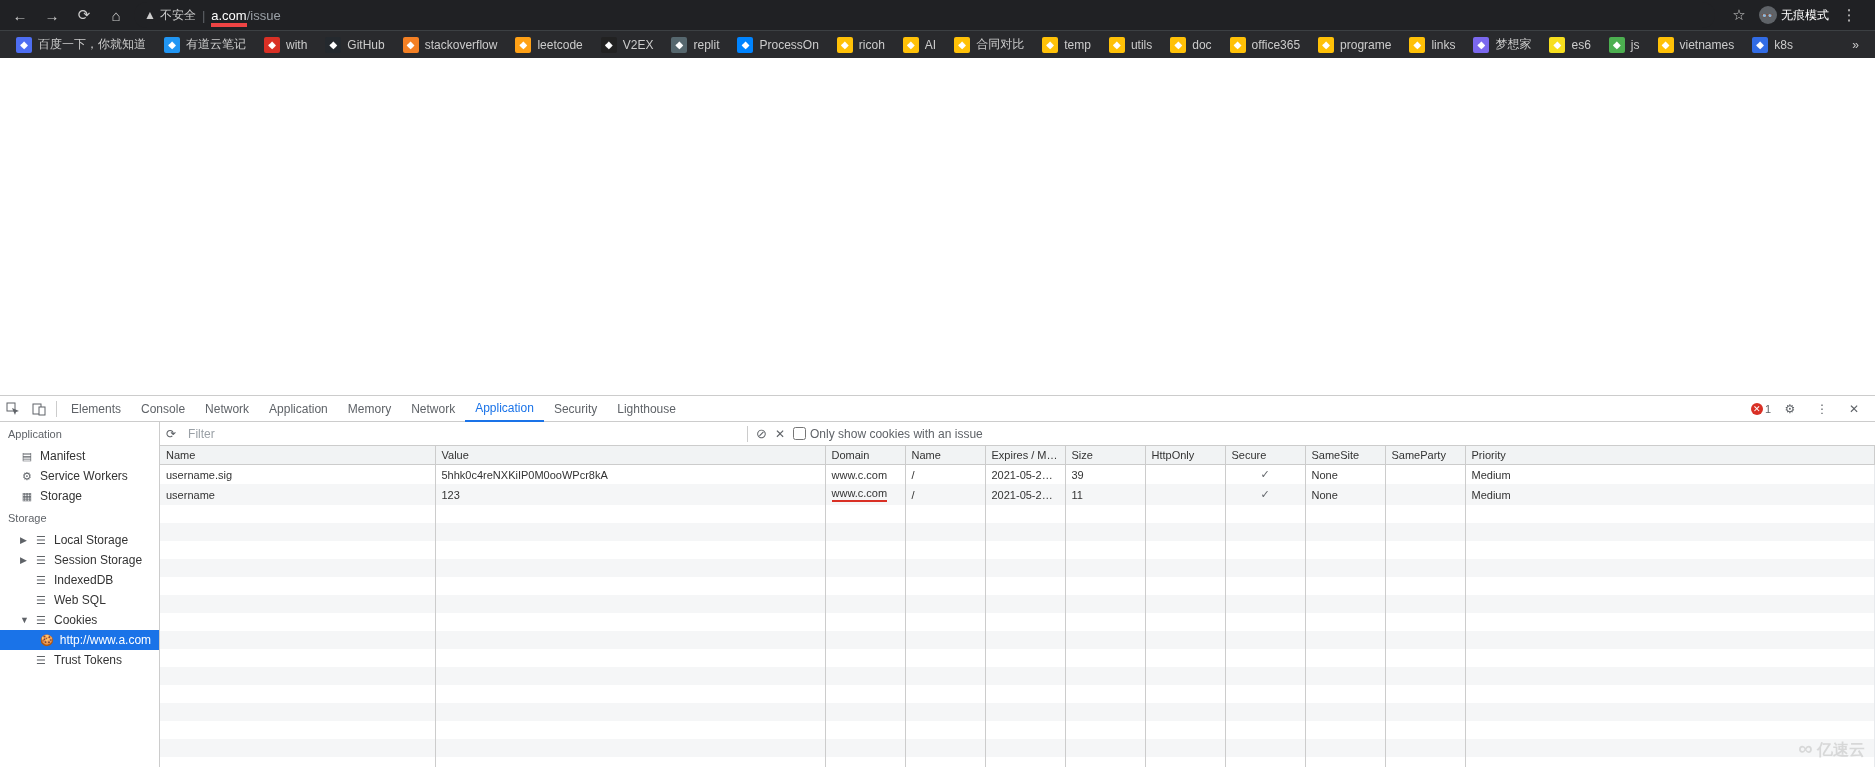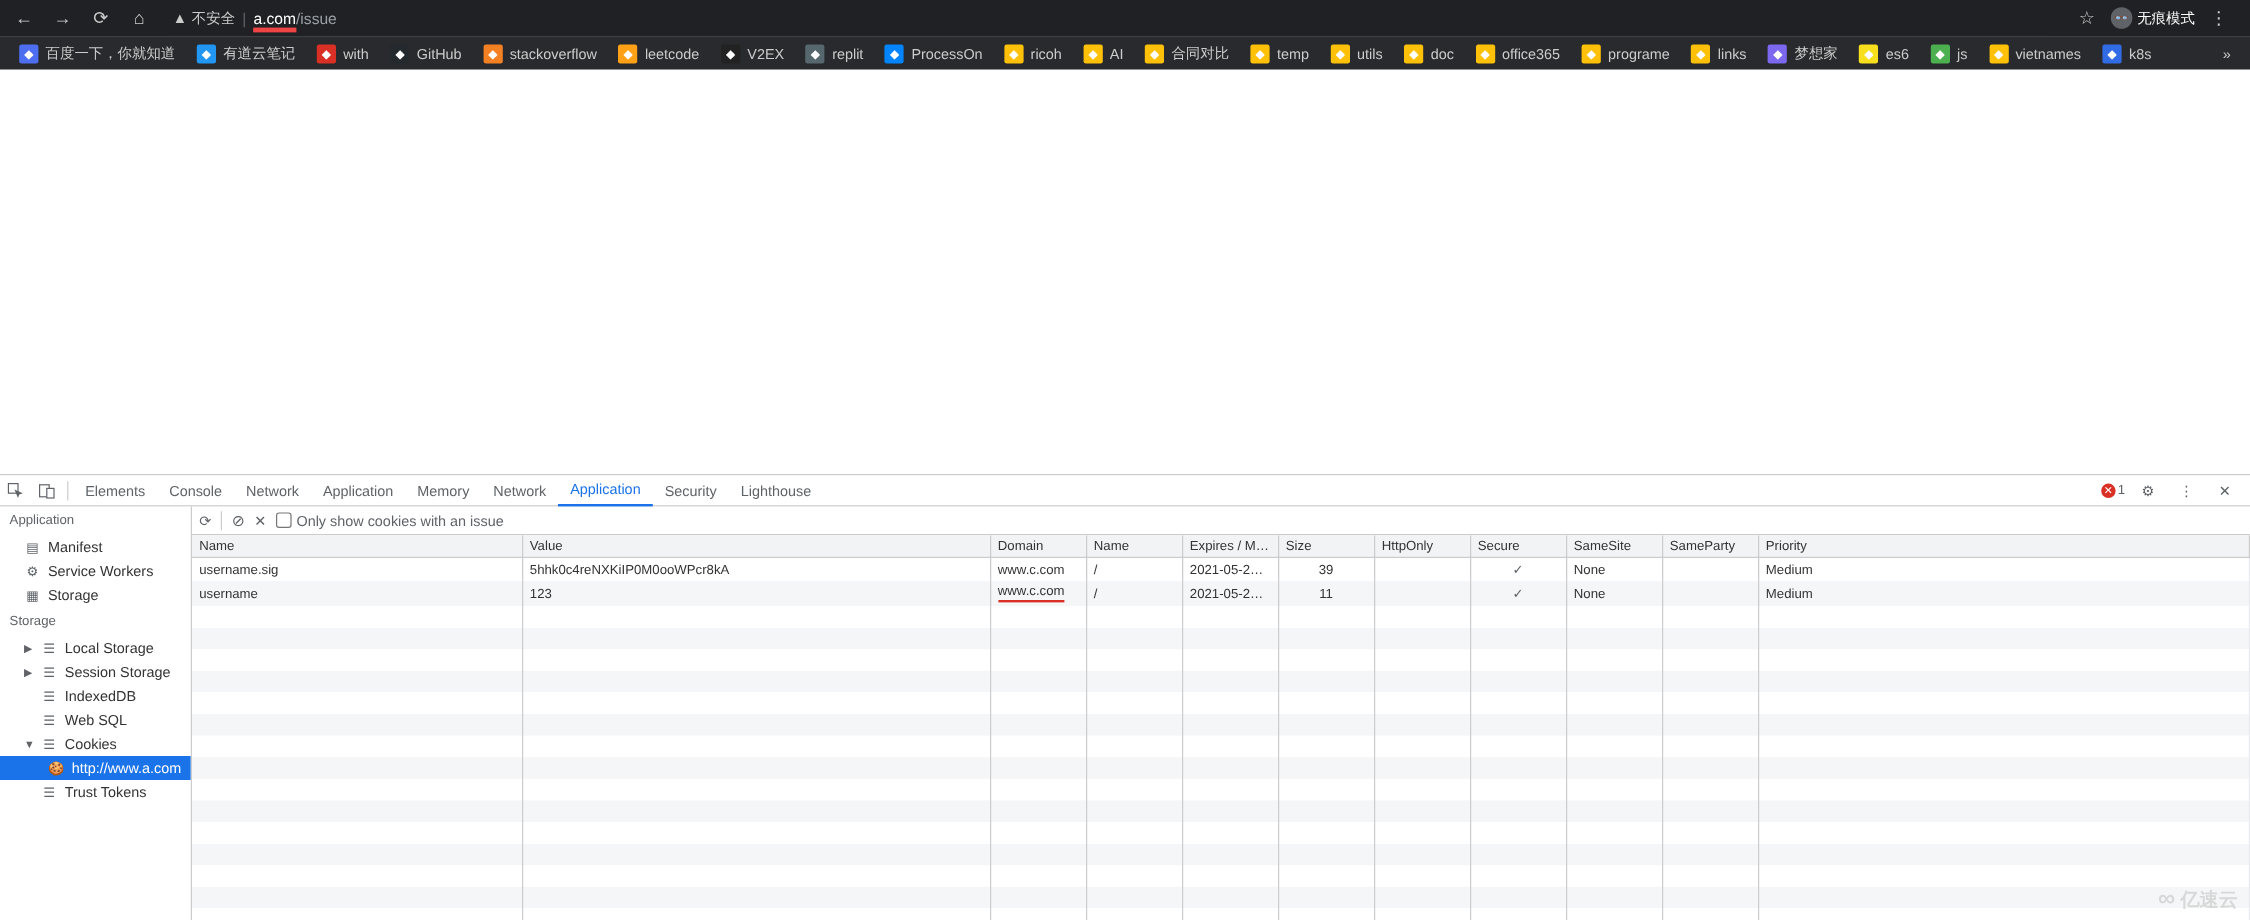--- a/index.html
+++ b/index.html
@@ -40,21 +40,21 @@
 .filter-row{display:flex;align-items:center;height:24px;border-bottom:1px solid #ccc;font-size:12px;color:#5f6368;gap:8px;padding:0 6px}
 .filter-input{flex:0 0 555px;border:none;outline:none;font-size:12px;padding:2px 4px;color:#333}
 .filter-input::placeholder{color:#9aa0a6}
 .filter-sep{width:1px;height:16px;background:#ccc}
 .chk{display:flex;align-items:center;gap:4px;cursor:pointer}
 .grid{flex:1;overflow:auto;font-size:11px;position:relative}
 table{width:100%;border-collapse:collapse;table-layout:fixed}
 th{text-align:left;font-weight:normal;padding:3px 6px;border-right:1px solid #ccc;border-bottom:1px solid #ccc;background:#f1f3f4;color:#333;white-space:nowrap;overflow:hidden;text-overflow:ellipsis}
 td{padding:3px 6px;border-right:1px solid #e8eaed;white-space:nowrap;overflow:hidden;text-overflow:ellipsis;color:#333;height:17px}
 tbody tr:nth-child(even){background:#f5f6f7}
-.num{text-align:center}
+.num{text-align:left}
 .chk-mark{text-align:center;color:#5f6368}
 .domain-underline{display:inline-block;border-bottom:2px solid #d93025;padding-bottom:1px}
 .vline{position:absolute;top:17px;bottom:0;width:1px;background:#ccc}
 .watermark{position:absolute;right:10px;bottom:6px;font-size:16px;color:#bbb;font-weight:bold;opacity:.5}
 </style>
 </head>
 <body>
 
 <div class="top">
   <div class="nav-row">
@@ -267,20 +267,21 @@
           <div class="sb-item">
             <span class="arrow"></span>
             <span class="sb-ico">☰</span>
             <span>Trust Tokens</span>
           </div>
         </div>
     </div>
     <div class="main">
       <div class="filter-row">
         <span style="cursor:pointer">⟳</span>
+        <input class="filter-input" placeholder="Filter" style="">
         <div class="filter-sep"></div>
         <span style="cursor:pointer;font-size:13px">⊘</span>
         <span style="cursor:pointer">✕</span>
         <label class="chk">
           <input type="checkbox" style="">
           <span>Only show cookies with an issue</span>
         </label>
       </div>
       <div class="grid">
         <table id="cookie-table">

